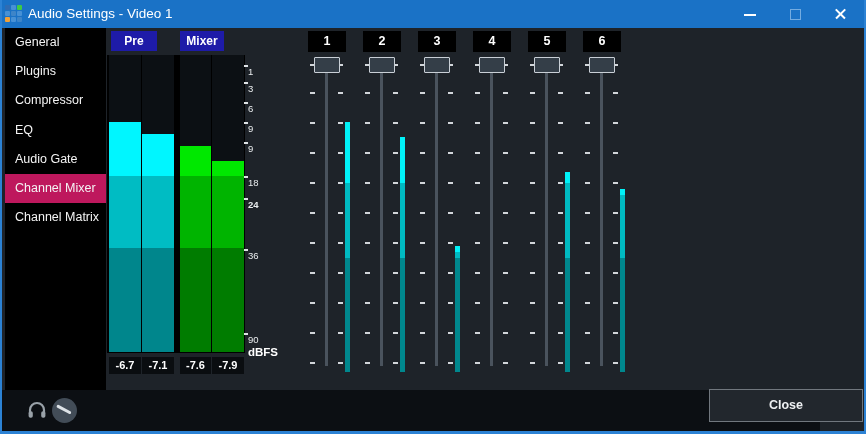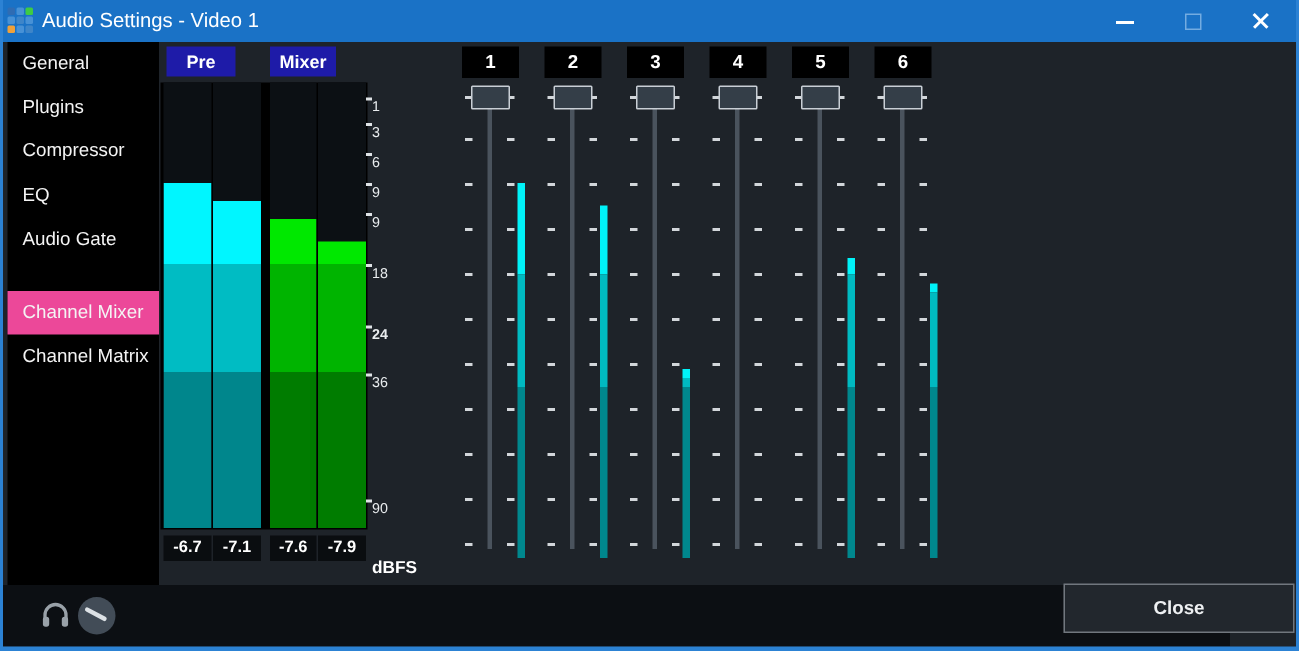--- a/index.html
+++ b/index.html
@@ -26,41 +26,41 @@
   .winbtn.min { left:733px; } .winbtn.max { left:778px; } .winbtn.close { left:823px; }
   .min-glyph { position:absolute; left:11px; top:14px; width:12px; height:2px; background:#ffffff; }
   .max-glyph { position:absolute; left:12px; top:9px; width:11px; height:11px; border:1px solid rgba(190,220,248,.55); }
   .x1,.x2 { position:absolute; left:11px; top:13px; width:13px; height:1.6px; background:#ffffff; }
   .x1 { transform:rotate(45deg); } .x2 { transform:rotate(-45deg); }
 
   
   .sidebar { position:absolute; left:5px; top:28px; width:101px; height:362px; background:#000000; z-index:5; }
   .side-item { position:relative; height:29.2px; line-height:29.2px; padding-left:10px;
     color:#f4f4f4; font-size:12.5px; cursor:pointer; white-space:nowrap; }
-  .side-item.selected { background:#ec4899;margin-top:20px; }
+  .side-item.selected { background:#be185d; }
 
   
   .hdr-box { position:absolute; top:31px; height:20px; background:#1e1ba8; color:#fff;
     font-size:12px; font-weight:bold; text-align:center; line-height:20px; z-index:6; }
   .hdr-pre { left:111px; width:46px; } .hdr-post { left:180px; width:44px; }
   .meter-panel { position:absolute; left:107px; top:55px; width:138px; height:298px; background:#000; z-index:4; }
   .mcol { position:absolute; top:55px; height:297px; background:#0c1014; overflow:hidden; z-index:5; }
   .mcol .seg { position:absolute; left:0; right:0; }
   .mcol.cyan  .s1 { background:#00f6ff; } .mcol.cyan  .s2 { background:#00bcc3; top:121px; height:72px; }
   .mcol.cyan  .s3 { background:#00868c; top:193px; height:104px; }
   .mcol.green .s1 { background:#00e800; } .mcol.green .s2 { background:#00b400; top:121px; height:72px; }
   .mcol.green .s3 { background:#007c00; top:193px; height:104px; }
 
   .scale-lbl { position:absolute; left:244px; width:24px; color:#e9ecee; font-size:9.5px; z-index:6; }
   .scale-lbl .dash { position:absolute; left:0; top:0; width:4px; height:1.5px; background:#dfe3e6; }
   .scale-lbl .txt { display:block; padding-left:4px; padding-top:1px; }
 
   .readout { position:absolute; top:357px; height:17px; background:#0a0d10; color:#ffffff;
     font-size:11px; font-weight:bold; text-align:center; line-height:17px; z-index:6; }
-  .dbfs { position:absolute; left:248px; top:373px; color:#ffffff; font-size:11.5px; font-weight:bold; z-index:6; }
+  .dbfs { position:absolute; left:248px; top:346px; color:#ffffff; font-size:11.5px; font-weight:bold; z-index:6; }
 
   
   .strip { position:absolute; top:0; width:54px; height:390px; z-index:5; }
   .ch-header { position:absolute; left:8px; top:31px; width:38px; height:21px; background:#000;
     color:#fff; font-size:12.5px; font-weight:bold; text-align:center; line-height:21px; }
   .track { position:absolute; left:25px; top:65px; width:3px; height:301px; background:#4a535d; cursor:pointer; }
   .handle { position:absolute; left:14px; top:57px; width:26px; height:16px;
     background:#343e48; border:1.5px solid #c9cfd6; border-radius:1px; cursor:grab; }
   .tick { position:absolute; width:5px; height:2px; background:#d2d6da; }
   .mbar { position:absolute; left:45px; width:5px; }
@@ -159,21 +159,21 @@
       <span class="txt">9</span>
     </div>
   <div class="scale-lbl" style="top: 142px;">
       <span class="dash"></span>
       <span class="txt">9</span>
     </div>
   <div class="scale-lbl" style="top: 176px;">
       <span class="dash"></span>
       <span class="txt">18</span>
     </div>
-  <div class="scale-lbl" style="top: 217px; font-weight: bold;">
+  <div class="scale-lbl" style="top: 198px; font-weight: bold;">
       <span class="dash"></span>
       <span class="txt">24</span>
     </div>
   <div class="scale-lbl" style="top: 249px;">
       <span class="dash"></span>
       <span class="txt">36</span>
     </div>
   <div class="scale-lbl" style="top: 333px;">
       <span class="dash"></span>
       <span class="txt">90</span>

